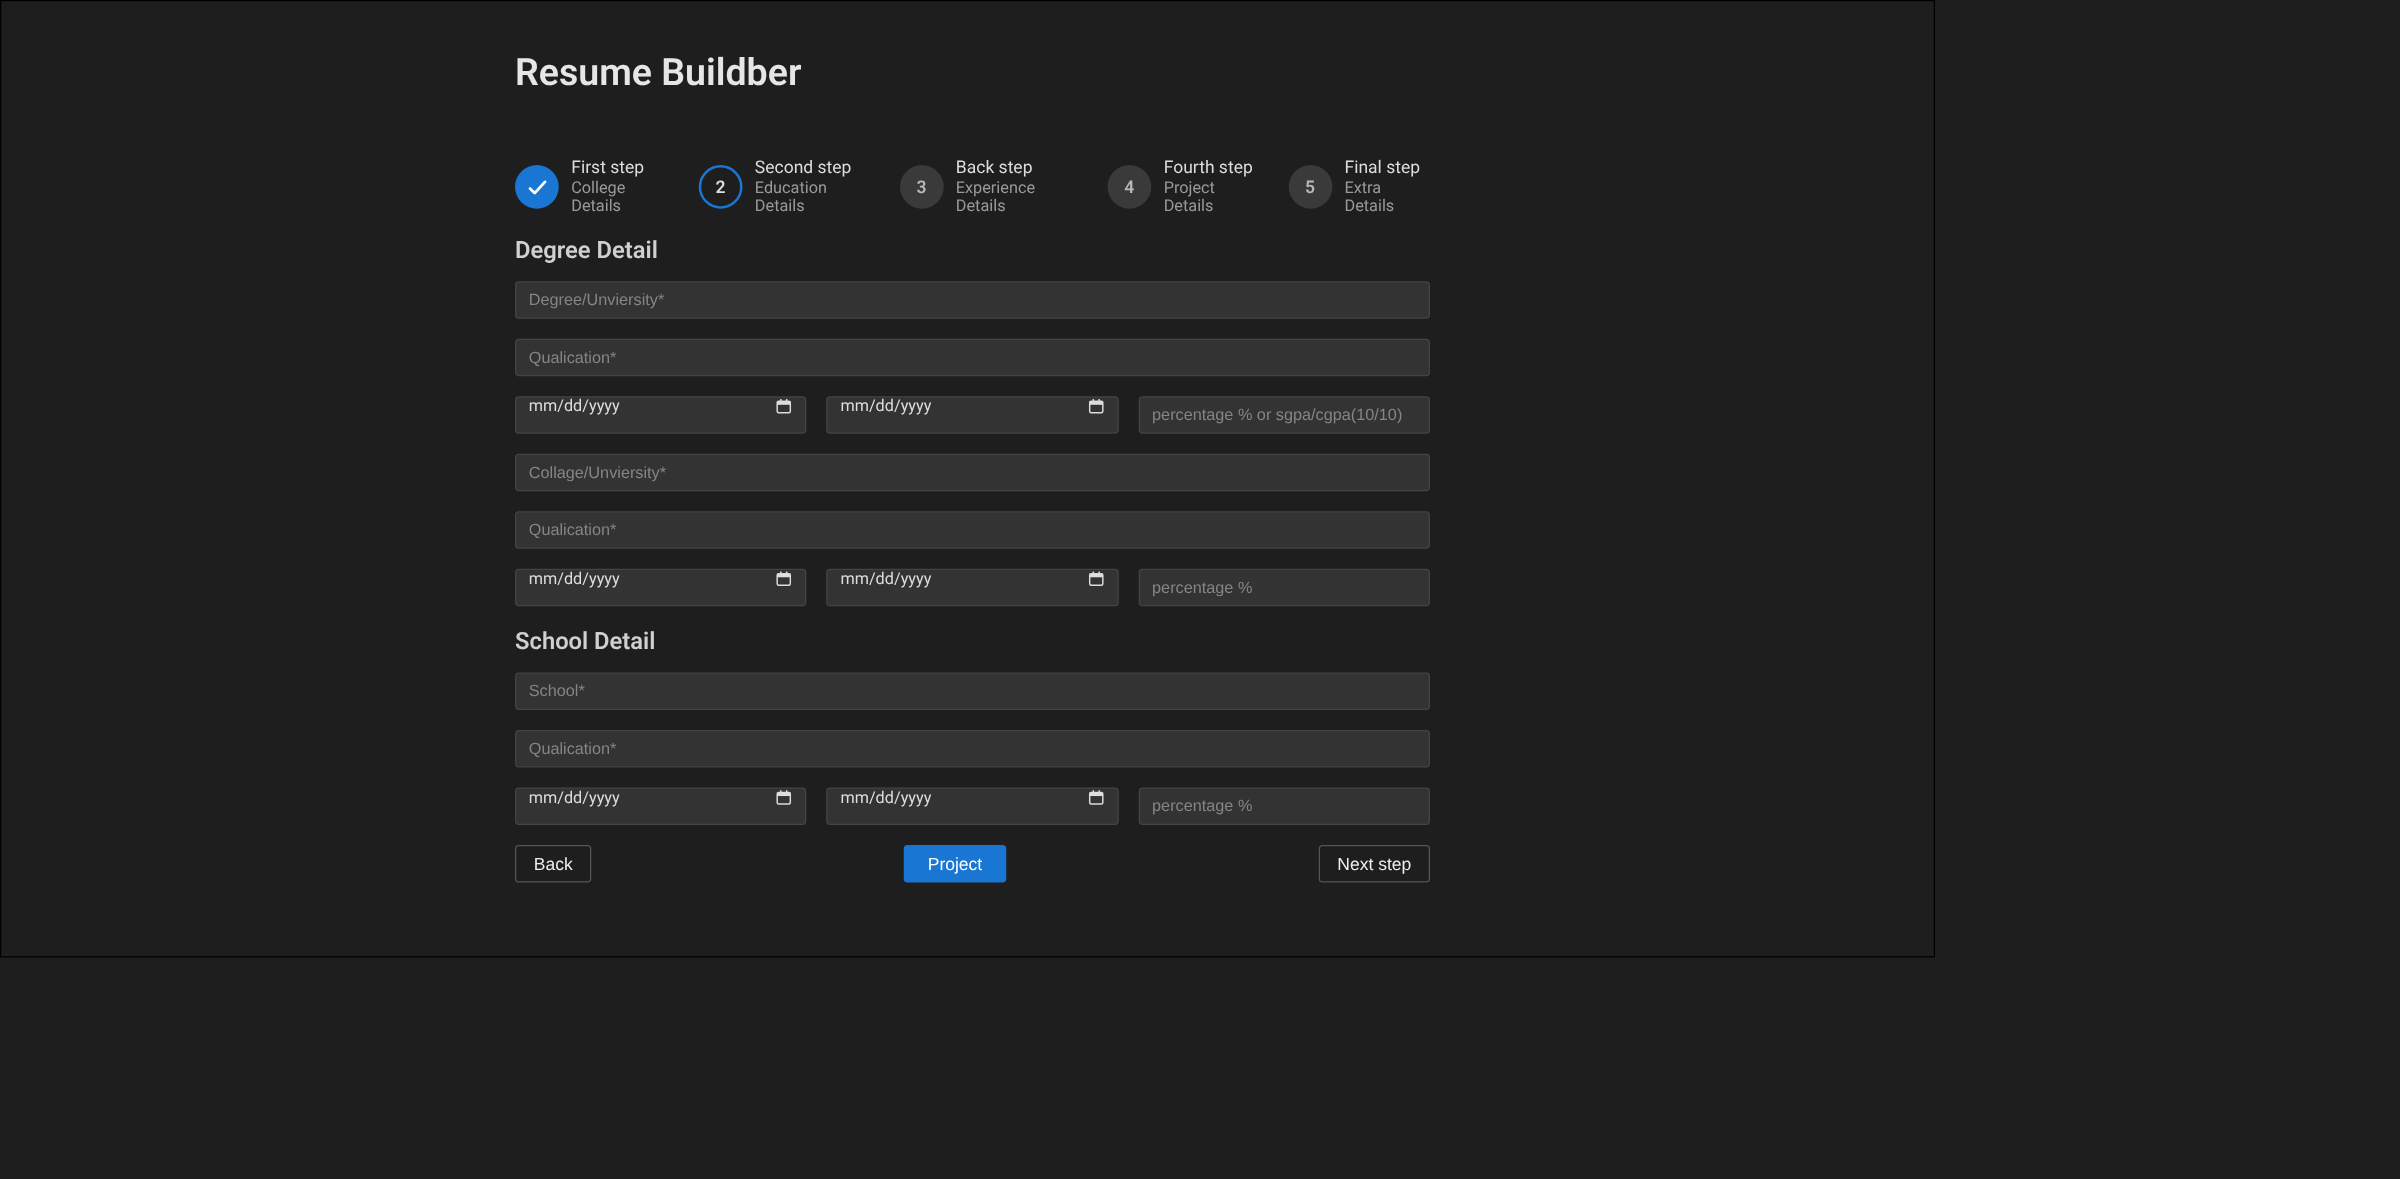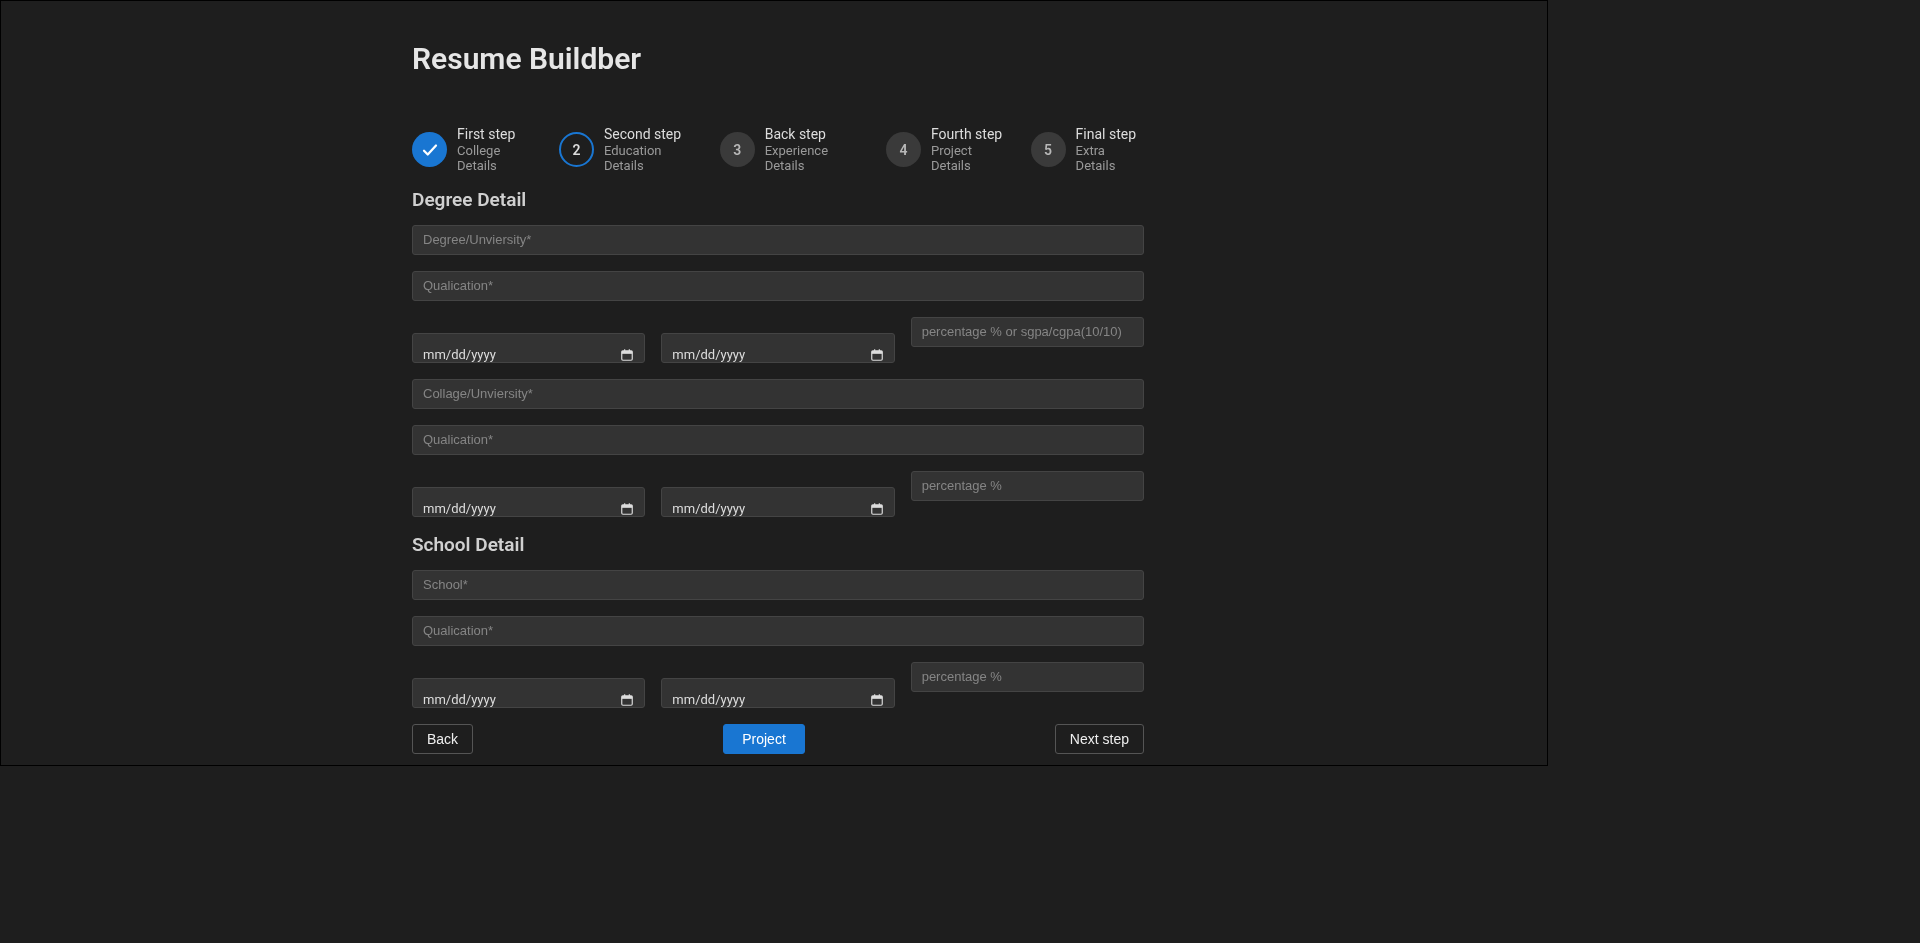--- a/index.html
+++ b/index.html
@@ -99,24 +99,23 @@
   .field-row {
     display: flex;
     gap: 16px;
     margin-bottom: 16px;
   }
   .field-row > * { flex: 1 1 0; min-width: 0; }
 
   .date-field {
     position: relative;
     display: flex;
-    align-items: flex-end;
+    align-items: flex-start;
     justify-content: space-between;
     cursor: text;
-    margin-top: 16px;
   }
   .date-placeholder { color: #ddd; font-size: 13px; }
   .cal-icon { width: 14px; height: 14px; }
 
   .buttons {
     display: flex;
     gap: 16px;
     justify-content: space-between;
     margin-top: 0;
   }

